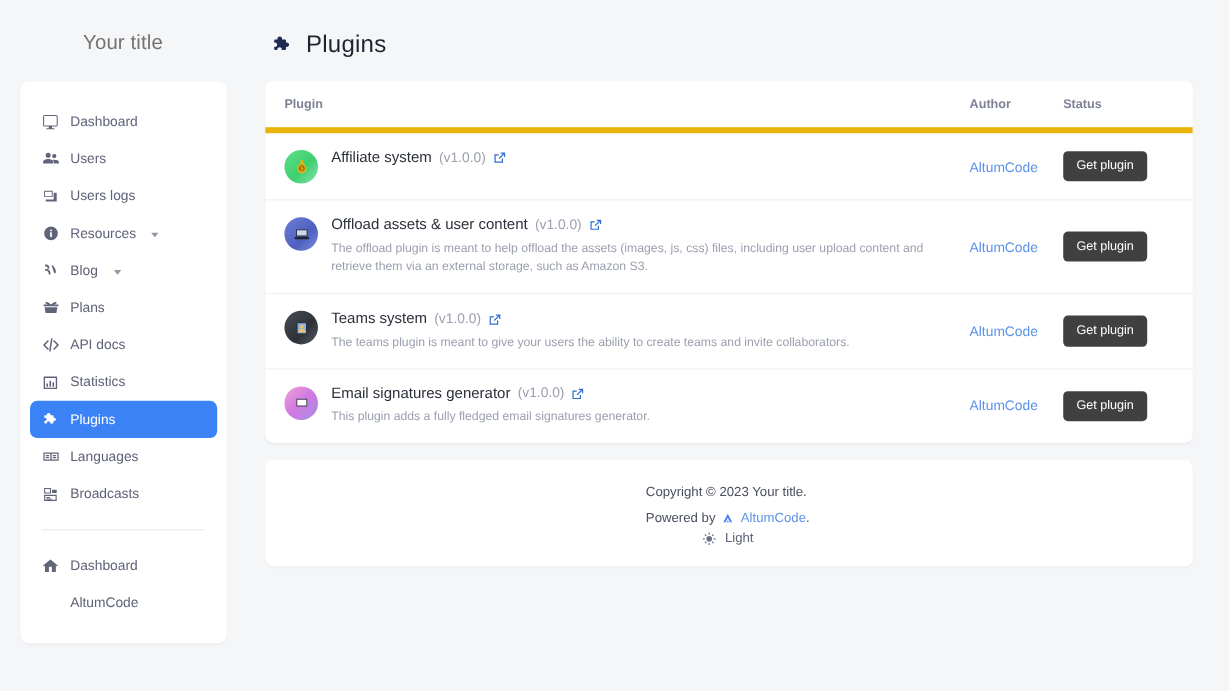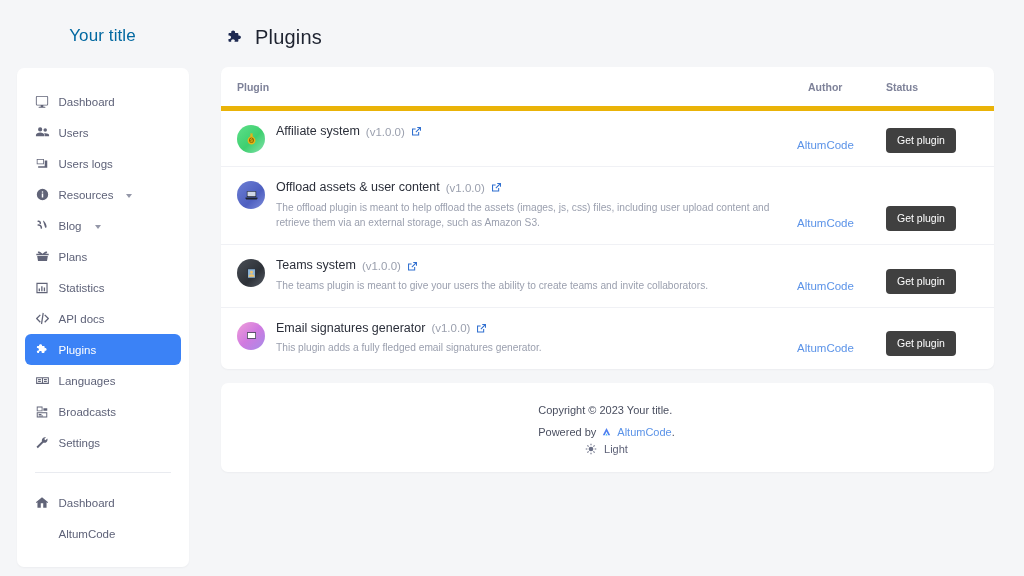--- a/index.html
+++ b/index.html
@@ -29,21 +29,21 @@
     flex: 0 0 205px;
     padding-top: 26px;
     display: flex;
     flex-direction: column;
     align-items: center;
   }
 
   .brand-title {
     font-size: 17px;
     font-weight: 400;
-    color: #0369a1;
+    color: #737373;
     letter-spacing: .1px;
     margin-bottom: 22px;
   }
 
   .sidebar-card {
     width: 172px;
     background: #ffffff;
     border-radius: 7px;
     padding: 18px 0 18px 0;
     box-shadow: 0 1px 2px rgba(16,24,40,.04);
@@ -139,24 +139,23 @@
     font-size: 10.5px;
     font-weight: bold;
     color: #7e8299;
   }
   .col-plugin { flex: 1; min-width: 0; }
   .col-author { flex: 0 0 78px; }
   .col-status { flex: 0 0 92px; }
 
   .t-row {
     display: flex;
-    align-items: flex-end;
+    align-items: center;
     padding: 13px 16px;
     border-bottom: 1px solid #f0f1f5;
-    gap: 11px;
   }
   .t-row:last-child { border-bottom: none; }
 
   .plug-cell {
     display: flex;
     align-items: flex-start;
     gap: 11px;
     flex: 1;
     min-width: 0;
     padding-right: 14px;
@@ -313,36 +312,36 @@
           <span class="nav-icon">
             <svg width="15" height="15" viewBox="0 0 16 16">
                 <path d="M1.4 5.1h13.2v1.6H1.4zM2.3 7.5h11.4l-.9 5.2H3.2zM2.9 3.3c.9-.9 2.2-.5 3.4.5l1.7 1.3H5.7c-1.5 0-2.8-1-2.8-1.8zm10.2 0c-.9-.9-2.2-.5-3.4.5L8 5.1h2.3c1.5 0 2.8-1 2.8-1.8z"></path>
               </svg>
           </span>
           <span class="nav-label">Plans</span>
         </li>
 
         <li class="nav-item">
           <span class="nav-icon">
+            <svg width="15" height="15" viewBox="0 0 16 16">
+                <path d="M5.2 3.6 1.3 7.5a.7.7 0 0 0 0 1l3.9 3.9.95-.95L2.75 8l3.4-3.45zm5.6 0-.95.95L13.25 8l-3.4 3.45.95.95 3.9-3.9a.7.7 0 0 0 0-1zM9.4 2.3l-1.3-.35-1.8 11.7 1.3.35z"></path>
+              </svg>
+          </span>
+          <span class="nav-label">API docs</span>
+        </li>
+
+        <li class="nav-item">
+          <span class="nav-icon">
             <svg width="14" height="14" viewBox="0 0 16 16">
                 <path d="M1.6 2.1h12.8v11.8H1.6zm1.3 1.3v9.2h10.2V3.4zM4.2 8.6h1.5v3.2H4.2zm2.9-2.6h1.5v5.8H7.1zm2.9 1.5h1.5v4.3H10z"></path>
               </svg>
           </span>
           <span class="nav-label">Statistics</span>
         </li>
 
-        <li class="nav-item">
-          <span class="nav-icon">
-            <svg width="15" height="15" viewBox="0 0 16 16">
-                <path d="M5.2 3.6 1.3 7.5a.7.7 0 0 0 0 1l3.9 3.9.95-.95L2.75 8l3.4-3.45zm5.6 0-.95.95L13.25 8l-3.4 3.45.95.95 3.9-3.9a.7.7 0 0 0 0-1zM9.4 2.3l-1.3-.35-1.8 11.7 1.3.35z"></path>
-              </svg>
-          </span>
-          <span class="nav-label">API docs</span>
-        </li>
-
         <li class="nav-item active">
           <span class="nav-icon">
             <svg width="14" height="14" viewBox="0 0 16 16">
                 <path d="M6.3 1.3c-.95 0-1.7.72-1.7 1.6 0 .2.04.4.1.57H3.1c-.5 0-.9.4-.9.9v1.5c.18-.05.38-.08.58-.08.93 0 1.67.72 1.67 1.6s-.74 1.6-1.67 1.6c-.2 0-.4-.03-.58-.08v1.5c0 .5.4.9.9.9h1.55c-.05-.17-.08-.36-.08-.55 0-.9.74-1.6 1.67-1.6s1.67.7 1.67 1.6c0 .19-.03.38-.8.55H10.1c.5 0 .9-.4.9-.9V8.9c.18.05.37.08.57.08.93 0 1.68-.72 1.68-1.6s-.75-1.6-1.68-1.6c-.2 0-.39.03-.57.08V4.37c0-.5-.4-.9-.9-.9H8c.06-.17.1-.37.1-.57 0-.88-.76-1.6-1.7-1.6z"></path>
               </svg>
           </span>
           <span class="nav-label">Plugins</span>
         </li>
 
         <li class="nav-item">
@@ -356,28 +355,20 @@
 
         <li class="nav-item">
           <span class="nav-icon">
             <svg width="14" height="14" viewBox="0 0 16 16">
                 <path d="M2 1.8h6.6v5.4H2zm1 1v3.4h4.6V2.8zM9.6 3.6H14v3.1H9.6zM2 8.4h12v5.8H2zm1.1 1.1v3.6h9.8V9.5zm1.1.9h3.2v1h-3.2zm0 1.6h5v.9h-5z"></path>
               </svg>
           </span>
           <span class="nav-label">Broadcasts</span>
         </li>
 
-        <li class="nav-item">
-          <span class="nav-icon">
-            <svg width="14" height="14" viewBox="0 0 16 16">
-                <path d="M11.4 1.3c-2 0-3.6 1.62-3.6 3.6 0 .43.08.84.22 1.22L1.7 12.4l1.5 1.5 6.3-6.3c.38.14.79.22 1.22.22 2 0 3.6-1.6 3.6-3.6 0-.5-.1-.97-.28-1.4L11.9 4.9 10.5 3.5l2.1-2.1c-.37-.07-.76-.1-1.2-.1z"></path>
-              </svg>
-          </span>
-          <span class="nav-label">Settings</span>
-        </li>
 
         <li class="nav-divider"></li>
 
         <li class="nav-item">
           <span class="nav-icon">
             <svg width="14" height="14" viewBox="0 0 16 16">
                 <path d="M8 1.4 1 7.1l.75.95L2.8 7.2v6.2h10.4V7.2l1.05.85L15 7.1zM6.6 8.4h2.8v5H6.6z"></path>
               </svg>
           </span>
           <span class="nav-label">Dashboard</span>

